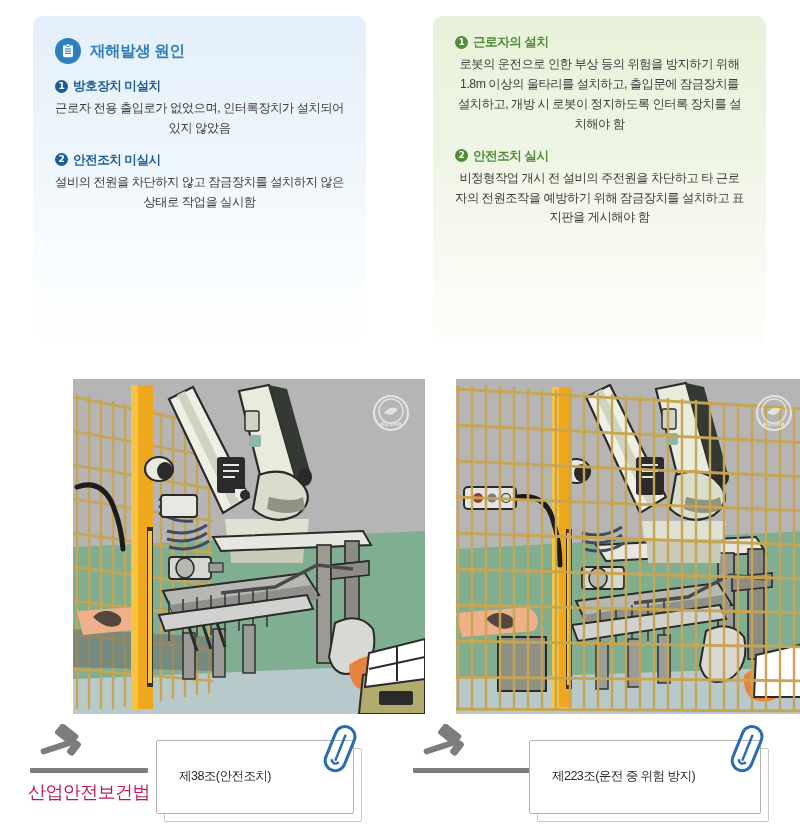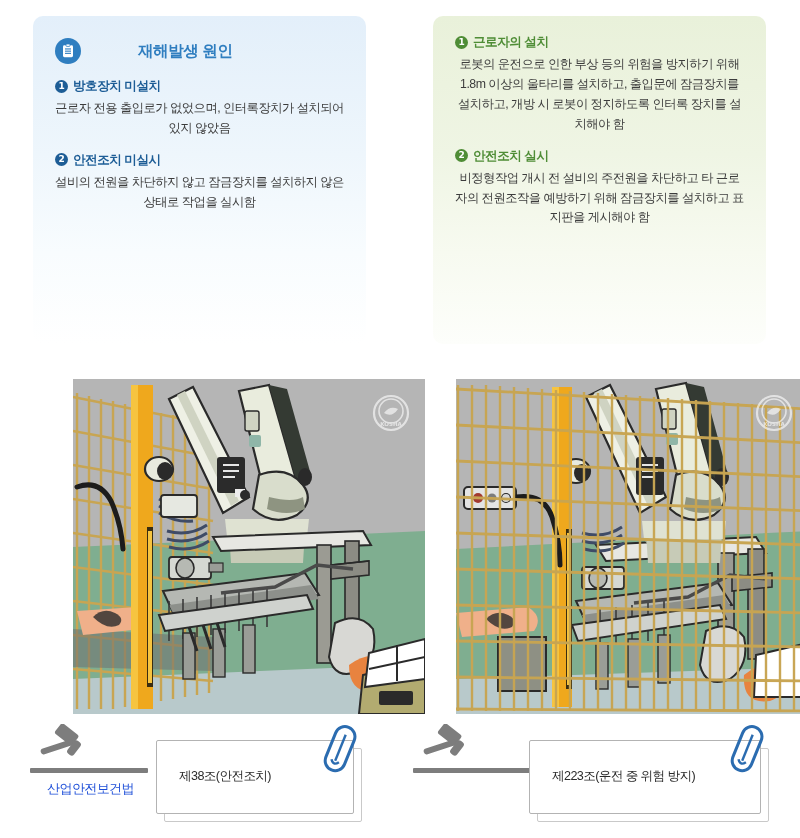--- a/index.html
+++ b/index.html
@@ -24,21 +24,21 @@
   .panel.measure{
     left:433px;
     background:linear-gradient(180deg,#e9f1da 0%,#eff5e4 42%,#f7faf0 72%,#fdfefb 100%);
   }
 
   .panel-head{display:flex;align-items:center;gap:9px;margin:4px 0 14px 0;}
   .head-icon{width:26px;height:26px;border-radius:50%;flex:0 0 26px;
     display:flex;align-items:center;justify-content:center;}
   .cause .head-icon{background:#2f7ec0;}
   .measure .head-icon{background:#7fbb5c;}
-  .head-title{font-size:15.5px;font-weight:bold;letter-spacing:-0.4px;margin-left:48px;}
+  .head-title{font-size:15.5px;font-weight:bold;letter-spacing:-0.4px;}
   .cause .head-title{color:#2f7ec0;}
   .measure .head-title{color:#6cb04a;}
 
   .item{margin:0 0 13px 0;}
   .item:last-child{margin-bottom:0;}
   .item-title{display:flex;align-items:flex-start;gap:5px;
     font-size:12.6px;font-weight:bold;letter-spacing:-0.5px;margin-bottom:4px;}
   .cause .item-title{color:#1d5d96;}
   .measure .item-title{color:#4f8d36;}
   .num{
@@ -59,21 +59,21 @@
   .wm{position:absolute;right:14px;top:14px;width:40px;height:40px;opacity:.62;}
 
   
   .foot{position:absolute;top:718px;height:110px;}
   .foot.left{left:28px;width:352px;}
   .foot.right{left:411px;width:360px;}
 
   .law{position:absolute;left:0;top:6px;width:125px;}
   .gavel{width:62px;height:44px;display:block;margin-left:4px;}
   .lawbar{width:118px;height:5px;background:#7d7d7d;border-radius:1px;margin:0 0 7px 2px;}
-  .lawname{font-size:13px;color:#1d4ed8;line-height:1.35;letter-spacing:-0.6px;text-align:center;}
+  .lawname{font-size:18px;color:#be185d;line-height:1.35;letter-spacing:-0.6px;}
 
   .cards{position:absolute;top:22px;}
   .foot.left .cards{left:128px;width:198px;}
   .foot.right .cards{left:118px;width:232px;}
   .card-back{position:absolute;left:8px;top:8px;width:100%;height:74px;
     border:1px solid #c9c9c9;background:#fff;box-sizing:border-box;border-radius:2px;}
   .card-front{position:absolute;left:0;top:0;width:100%;height:74px;
     border:1px solid #b3b3b3;background:#fff;box-sizing:border-box;border-radius:2px;
     display:flex;flex-direction:column;justify-content:center;padding-left:22px;}
   .card-line{font-size:12.6px;color:#2a2a2a;letter-spacing:-0.6px;line-height:1.55;}

